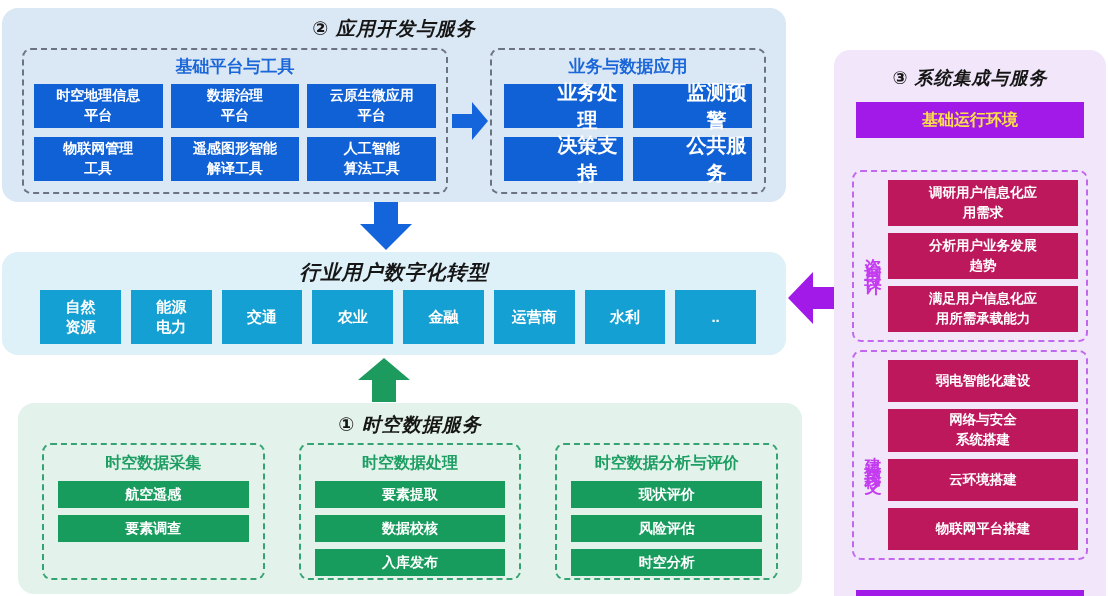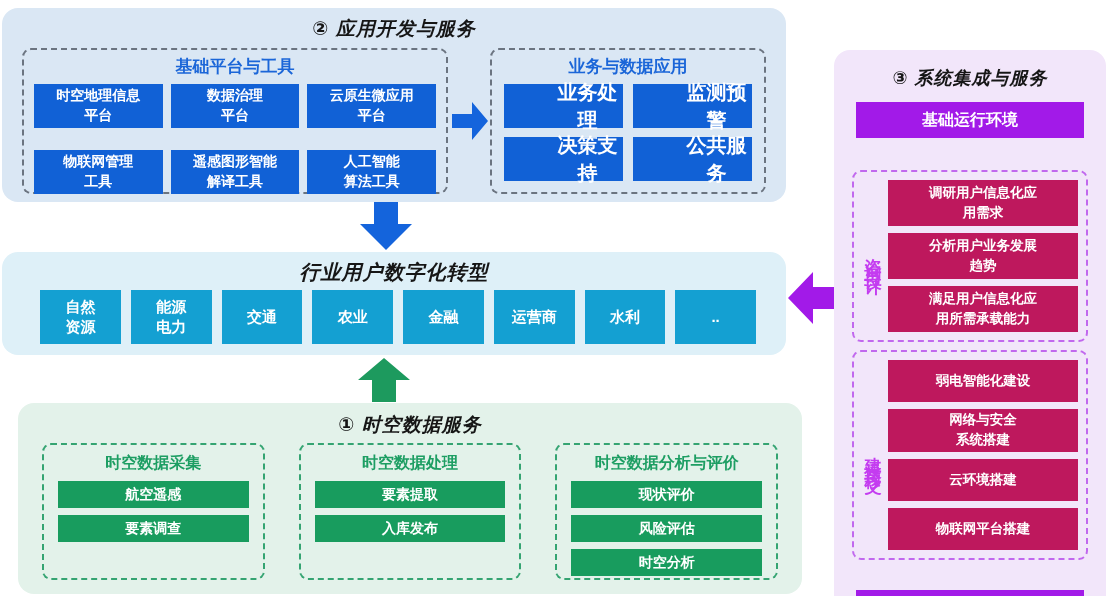--- a/index.html
+++ b/index.html
@@ -7,41 +7,41 @@
   .stage{position:relative;width:1108px;height:596px;background:#ffffff;overflow:hidden;}
   .panel{position:absolute;border-radius:16px;}
   .panel-title{position:absolute;left:0;right:0;text-align:center;font-weight:bold;font-style:italic;
     font-size:19px;color:#161616;letter-spacing:1px;}
   
   .panel-appdev{left:2px;top:8px;width:784px;height:194px;background:#dae7f4;}
   .dashed{position:absolute;border:2px dashed #6b7480;border-radius:9px;box-sizing:border-box;}
   .box-platform{left:20px;top:40px;width:426px;height:146px;}
   .box-bizapps{left:488px;top:40px;width:276px;height:146px;}
   .sub-title-blue{margin-top:5px;text-align:center;font-weight:bold;font-size:17px;color:#1b66d8;}
-  .grid3{display:grid;grid-template-columns:repeat(3,1fr);grid-auto-rows:44px;gap:22px 8px;margin:6px 10px 0;}
+  .grid3{display:grid;grid-template-columns:repeat(3,1fr);grid-auto-rows:44px;gap:9px 8px;margin:6px 10px 0;}
   .grid2{display:grid;grid-template-columns:repeat(2,1fr);grid-auto-rows:44px;gap:9px 10px;margin:6px 12px 0;}
   .blue-cell{background:#1161d6;color:#fff;font-weight:bold;font-size:14px;line-height:1.4;
     display:flex;align-items:center;justify-content:center;text-align:center;white-space:pre-line;}
   .blue-cell.lg{font-size:20px;padding-left:48px;}
   
   .panel-transform{left:2px;top:252px;width:784px;height:103px;background:#def0f8;}
   .industry-row{position:absolute;left:38px;right:30px;top:38px;height:54px;display:flex;gap:10px;}
   .teal-cell{flex:1;background:#14a0d2;color:#fff;font-weight:bold;font-size:15px;line-height:1.35;
     display:flex;align-items:center;justify-content:center;text-align:center;white-space:pre-line;}
   
   .panel-dataserv{left:18px;top:403px;width:784px;height:191px;background:#e3f2ea;}
   .ds-cols{position:absolute;left:24px;right:24px;top:40px;bottom:14px;display:flex;gap:34px;}
   .ds-col{flex:1;border:2px dashed #35a472;border-radius:9px;box-sizing:border-box;padding:4px 14px 8px;}
   .ds-col-title{text-align:center;font-weight:bold;font-size:16px;color:#1d9e63;margin:4px 0 0;}
   .green-cell{height:27px;margin-top:7px;background:#189c5e;color:#fff;font-weight:bold;font-size:14px;
     display:flex;align-items:center;justify-content:center;text-align:center;}
   
   .panel-integration{left:834px;top:2px;width:272px;height:592px;background:#f2e6fa;margin-top:48px;}
   .panel-integration .panel-title{top:16px;font-size:18px;}
-  .purple-solid{position:absolute;background:#a21ae8;color:#ffffff;font-weight:bold;font-size:16px;
+  .purple-solid{position:absolute;background:#a21ae8;color:#fde047;font-weight:bold;font-size:16px;
     display:flex;align-items:center;justify-content:center;text-align:center;}
   .env-box{left:22px;top:52px;width:228px;height:36px;}
   .ops-box{left:22px;top:540px;width:228px;height:37px;}
   .pgroup{position:absolute;border:2px dashed #c168ee;border-radius:9px;box-sizing:border-box;
     display:flex;padding:8px 8px 8px 4px;}
   .pgroup1{left:18px;top:120px;width:236px;height:172px;}
   .pgroup2{left:18px;top:300px;width:236px;height:210px;}
   .vlabel{width:30px;display:flex;align-items:center;justify-content:center;
     writing-mode:vertical-rl;text-orientation:upright;letter-spacing:5px;
     font-weight:bold;font-size:17px;color:#c43cf0;}
@@ -124,20 +124,21 @@
     <div class="panel-title" style="top:9px">① 时空数据服务</div>
     <div class="ds-cols">
       <div class="ds-col">
         <div class="ds-col-title">时空数据采集</div>
         <div class="green-cell">航空遥感</div>
         <div class="green-cell">要素调查</div>
       </div>
       <div class="ds-col">
         <div class="ds-col-title">时空数据处理</div>
         <div class="green-cell">要素提取</div>
+        <div class="green-cell">数据校核</div>
         <div class="green-cell">入库发布</div>
       </div>
       <div class="ds-col">
         <div class="ds-col-title">时空数据分析与评价</div>
         <div class="green-cell">现状评价</div>
         <div class="green-cell">风险评估</div>
         <div class="green-cell">时空分析</div>
       </div>
     </div>
   </section>

